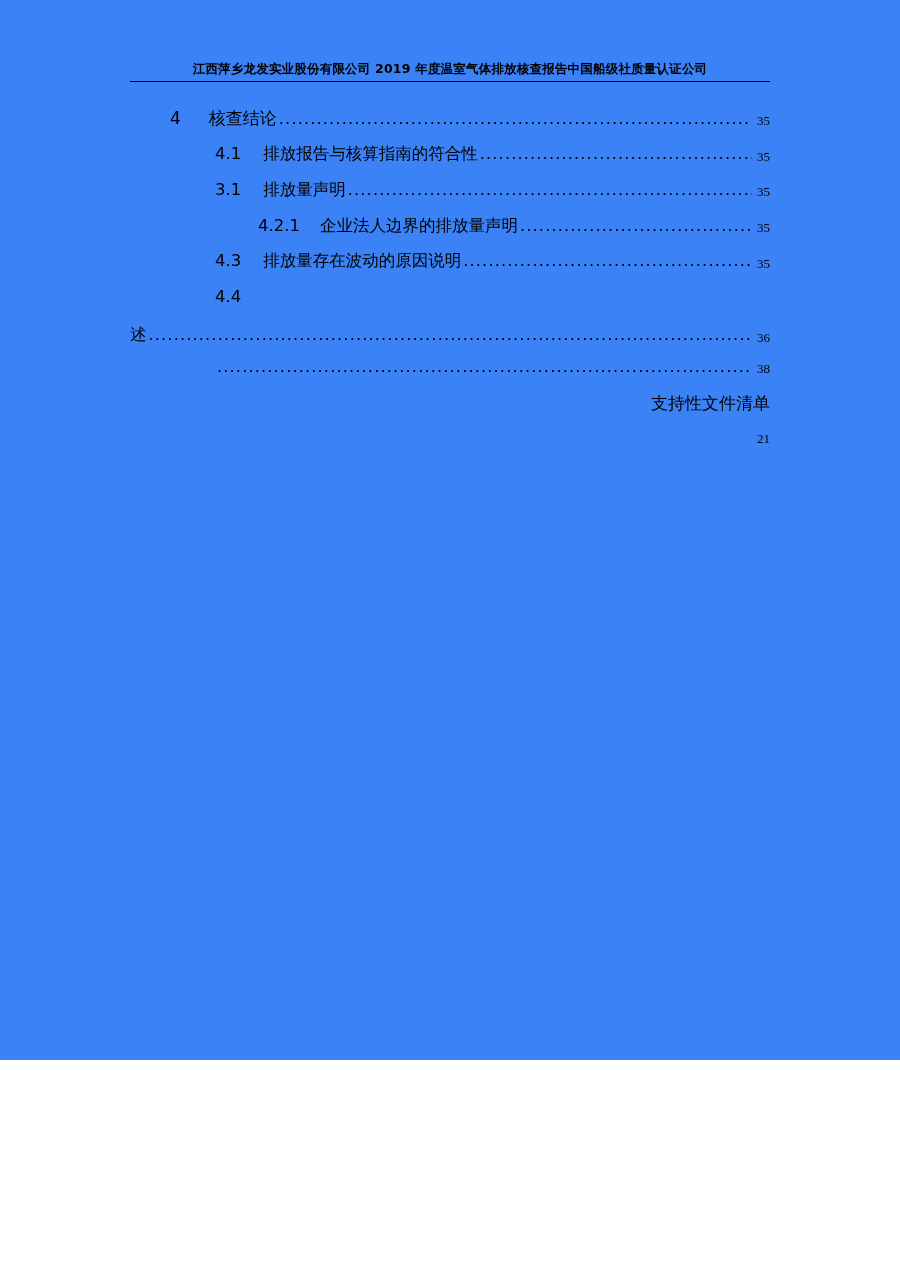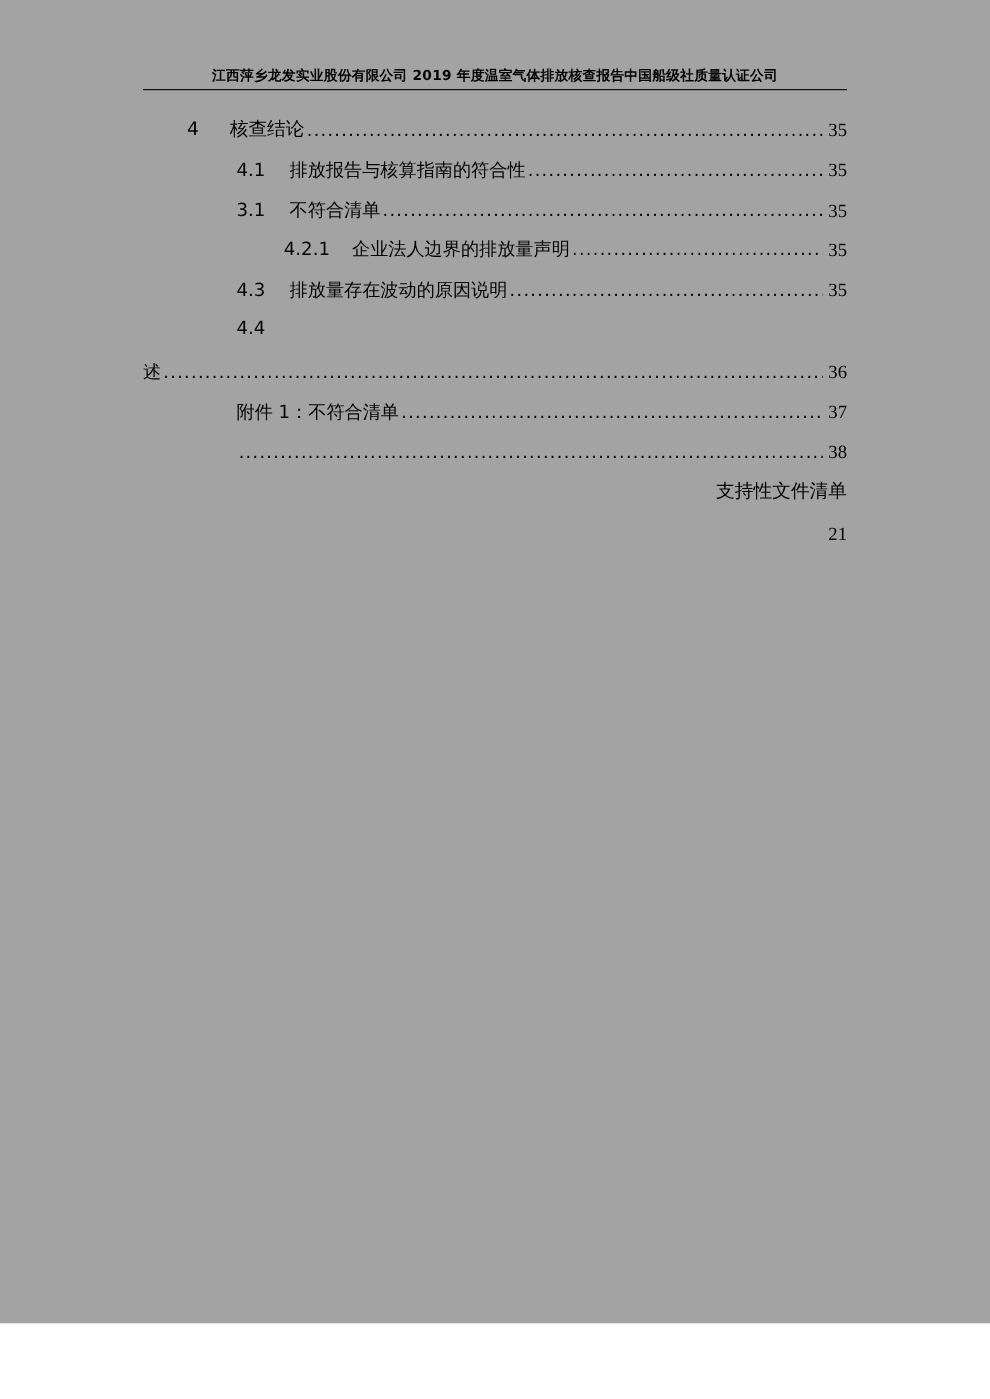--- a/index.html
+++ b/index.html
@@ -12,22 +12,22 @@
     height: 1272px;
     position: relative;
     font-family: "Liberation Serif", serif;
     color: #000000;
     overflow: hidden;
   }
   .page {
     position: absolute;
     left: 0; top: 0;
     width: 900px;
-    height: 1203px;
-    background: #a3a3a3;
+    height: 1060px;
+    background: #3b82f6;
   }
   
   .header {
     position: absolute;
     left: 130px;
     top: 62px;
     width: 640px;
     border-bottom: 1.2px solid #000;
     padding-bottom: 5px;
     text-align: center;
@@ -86,21 +86,21 @@
     bottom: 0.04em;
     font-family: "DejaVu Sans", sans-serif;
     font-size: 16px;
     letter-spacing: 1.2px;
     color: #000;
     white-space: nowrap;
   }
   .pg {
     flex: 0 0 auto;
     font-family: "Liberation Serif", serif;
-    font-size: 17px;
+    font-size: 13px;
     padding-left: 3px;
   }
   
   .toc-row.wrap {
     white-space: normal;
     margin-bottom: 0;
   }
   .wrap-cont {
     display: flex;
     align-items: flex-end;
@@ -133,21 +133,21 @@
 
     <div class="toc-row lvl2">
       <span class="num num-gap-2">4.1</span>
       <span class="title">排放报告与核算指南的符合性</span>
       <span class="leader"></span>
       <span class="pg">35</span>
     </div>
 
     <div class="toc-row lvl2">
       <span class="num num-gap-2">3.1</span>
-      <span class="title">不符合清单</span>
+      <span class="title">排放量声明</span>
       <span class="leader"></span>
       <span class="pg">35</span>
     </div>
 
     <div class="toc-row lvl3">
       <span class="num num-gap-3">4.2.1</span>
       <span class="title">企业法人边界的排放量声明</span>
       <span class="leader"></span>
       <span class="pg">35</span>
     </div>
@@ -161,25 +161,20 @@
 
     <div class="toc-row lvl2 wrap">
       <span class="num num-gap-2">4.4</span>
     </div>
     <div class="wrap-cont">
       <span class="title">述</span>
       <span class="leader"></span>
       <span class="pg">36</span>
     </div>
 
-    <div class="toc-row appendix">
-      <span class="title">附件 1：不符合清单</span>
-      <span class="leader"></span>
-      <span class="pg">37</span>
-    </div>
 
     <div class="toc-row appendix">
       <span class="leader"></span>
       <span class="pg">38</span>
     </div>
 
     <div class="toc-row support">
       <span class="title">支持性文件清单</span>
       <span class="leader"></span>
       <span class="pg">21</span>

